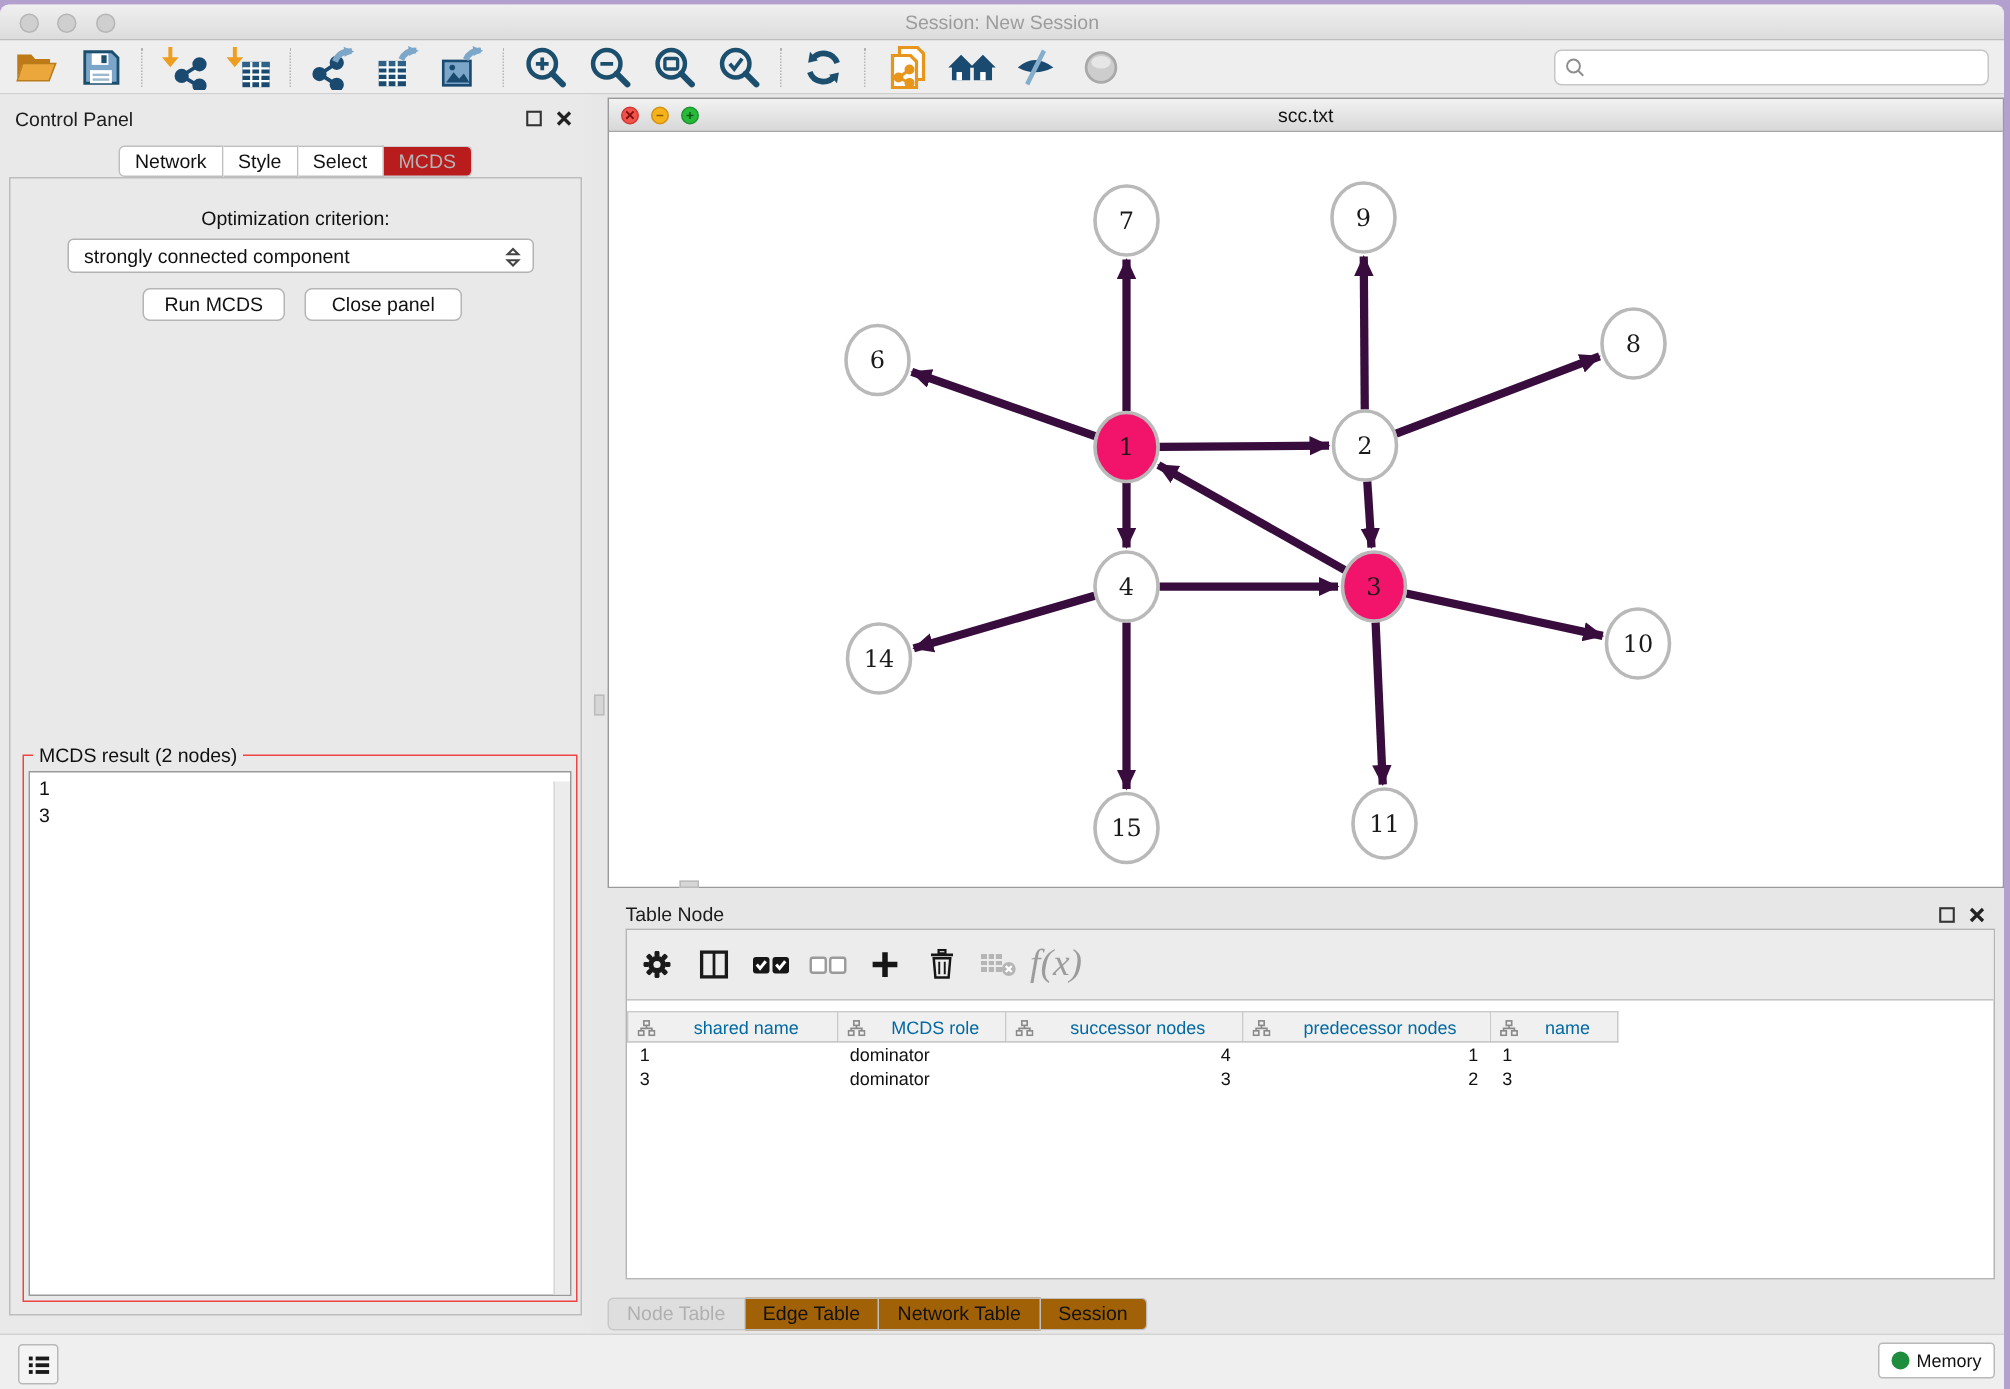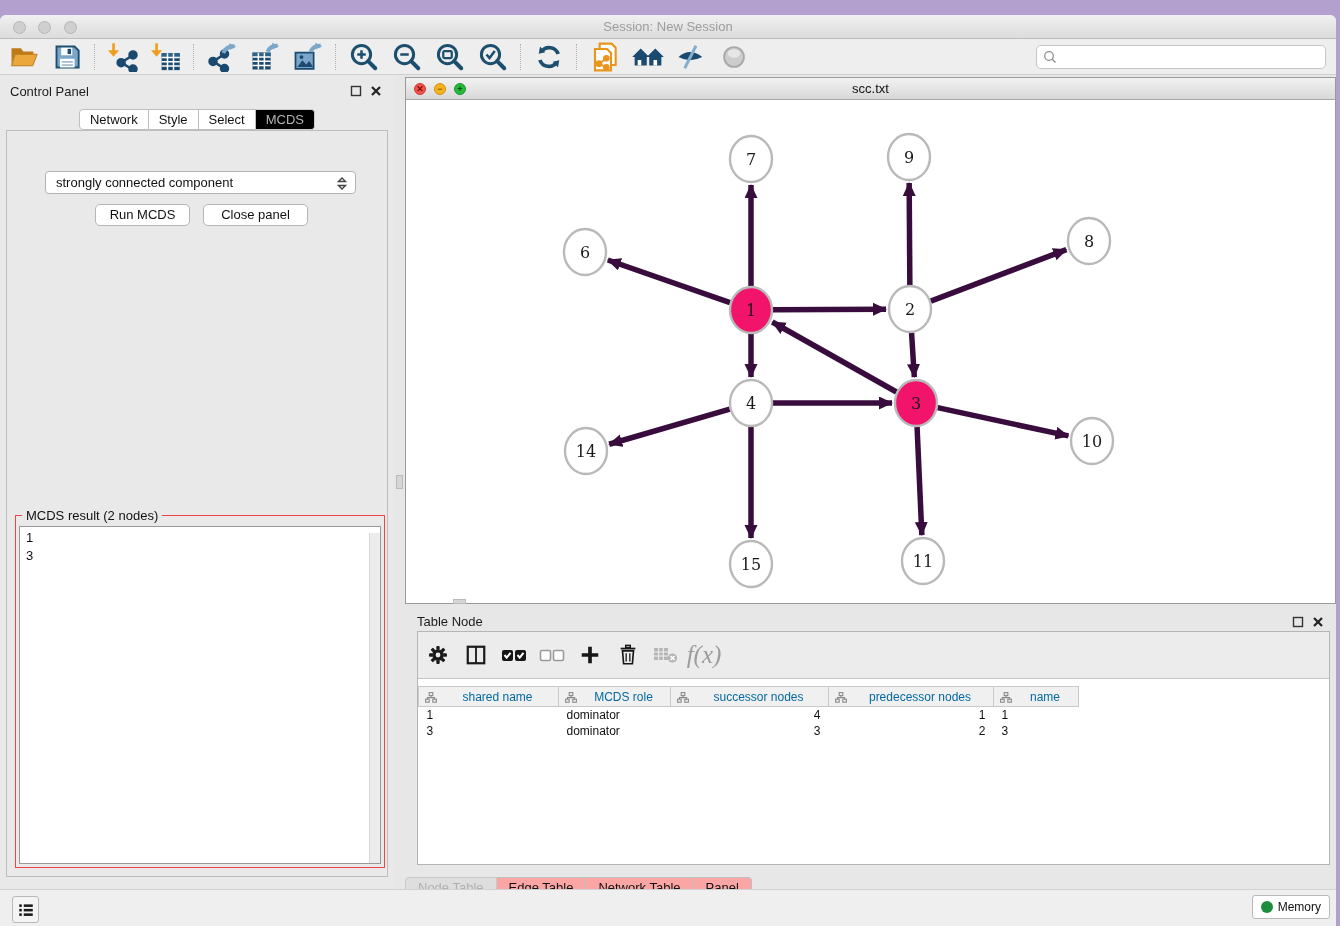--- a/index.html
+++ b/index.html
@@ -1,39 +1,39 @@
 <!DOCTYPE html>
 <html><head>
 <meta charset="utf-8">
 <style>
 * { margin:0; padding:0; box-sizing:border-box; }
 html,body { width:1340px; height:926px; overflow:hidden; }
 body { background:#b3a0cf; font-family:"Liberation Sans",sans-serif; position:relative; }
-.window { position:absolute; left:0; top:3px; right:4px; bottom:0; background:#ececec; border-radius:6px 6px 0 0; overflow:hidden;margin-top:12px; }
+.window { position:absolute; left:0; top:3px; right:4px; bottom:0; background:#ececec; border-radius:6px 6px 0 0; overflow:hidden; }
 
 .titlebar { position:absolute; left:0; right:0; top:0; height:24px; background:linear-gradient(#f0f0f0,#dcdcdc); border-bottom:1px solid #bdbdbd; }
 .titlebar .title { position:absolute; left:0; right:0; top:4px; text-align:center; font-size:13px; color:#9c9c9c; }
 .tl { position:absolute; top:6px; width:13px; height:13px; border-radius:50%; background:#cfcfcf; border:1px solid #b6b6b6; }
 
 .toolbar { position:absolute; left:0; right:0; top:24px; height:36px; background:#eeeeee; border-bottom:1px solid #cfcfcf; display:flex; align-items:center; padding-left:2px; }
 .tbi { width:43px; height:32px; display:flex; align-items:center; justify-content:center; }
 .tb-sep { width:1px; height:26px; border-left:1px dotted #b3b3b3; margin:0 6px; }
 .searchbox { position:absolute; right:10px; top:6px; width:290px; height:24px; background:#fff; border:1px solid #c6c6c6; border-radius:5px; display:flex; align-items:center; padding-left:6px; }
 .searchbox input { border:none; outline:none; font-size:12px; width:250px; background:transparent; }
 
 .content { position:absolute; left:0; right:0; top:60px; bottom:37px; background:#e7e7e7; }
 
 .cpanel { position:absolute; left:0; top:0; width:394px; height:100%; background:#e9e9e9; }
 .panel-head { position:absolute; left:10px; top:9px; font-size:13px; color:#1c1c1c; }
 .panel-ctl { position:absolute; top:10px; }
 .tabs { position:absolute; top:34px; left:0; right:0; display:flex; justify-content:center; z-index:2; }
 .tab { height:21px; line-height:19px; padding:0 10px; font-size:13px; background:#fff; border:1px solid #bfbfbf; border-left:none; color:#111; }
 .tab:first-child { border-left:1px solid #bfbfbf; border-radius:4px 0 0 4px; }
 .tab:last-child { border-radius:0 4px 4px 0; }
-.tab.disabled { background:#000000; color:#b4b4b4; border-color:#cccccc; }
+.tab.disabled { background:#b91c1c; color:#b4b4b4; border-color:#cccccc; }
 .cp-box { position:absolute; left:6px; right:6px; top:55px; bottom:12px; border:1px solid #bdbdbd; background:#e9e9e9; }
 .opt-label { position:absolute; top:19px; left:0; right:0; text-align:center; font-size:13px; color:#111; }
 .selectbox { position:absolute; top:40px; left:38px; width:311px; height:23px; background:#fff; border:1px solid #b3b3b3; border-radius:4px; font-size:13px; line-height:21px; padding-left:10px; color:#111; }
 .spin { position:absolute; right:7px; top:4px; }
 .btn { position:absolute; top:73px; height:22px; background:#fff; border:1px solid #b5b5b5; border-radius:5px; font-size:13px; text-align:center; line-height:20px; color:#111; }
 .fieldset { position:absolute; left:8px; width:370px; top:384px; bottom:8px; border:1px solid #ef4444; }
 .legend { position:absolute; top:-8px; left:6px; background:#e9e9e9; padding:0 4px; font-size:13px; color:#111; }
 .result-area { position:absolute; left:3px; right:3px; top:10px; bottom:3px; background:#fff; border:1px solid #999; font-size:13px; color:#111; padding:2px 0 0 6px; line-height:18px; }
 .result-scroll { position:absolute; right:0; top:6px; bottom:0; width:11px; background:#ececec; border-left:1px solid #d8d8d8; }
 
@@ -51,21 +51,21 @@
 .tp-box { position:absolute; left:12px; right:6px; top:24px; height:234px; border:1px solid #b5b5b5; background:#fff; }
 .tp-toolbar { position:absolute; left:0; right:0; top:0; height:47px; background:#ececec; border-bottom:1px solid #c4c4c4; display:flex; align-items:center; padding-left:6px; gap:10px; }
 .tp-toolbar .ic { width:28px; display:flex; justify-content:center; }
 .tbl { position:absolute; left:0; top:54px; }
 table { border-collapse:collapse; font-size:12px; }
 th { background:#f0f0f0; border:1px solid #c9c9c9; font-weight:normal; height:20px; font-size:12px; color:#0369a1; position:relative; padding:0 6px 0 24px; }
 td { height:16px; padding:0 8px; color:#111; white-space:nowrap; }
 .hier { position:absolute; left:6px; top:5px; }
 
 .bottom-tabs { position:absolute; left:0; right:0; top:270px; display:flex; justify-content:flex-start; }
-.btab { height:22px; line-height:20px; padding:0 12px; font-size:13px; background:#fca5a5; border:1px solid #bfbfbf; border-left:none; color:#111; }
+.btab { height:22px; line-height:20px; padding:0 12px; font-size:13px; background:#a16207; border:1px solid #bfbfbf; border-left:none; color:#111; }
 .btab:first-child { border-left:1px solid #bfbfbf; border-radius:4px 0 0 4px; }
 .btab:last-child { border-radius:0 4px 4px 0; }
 .btab.disabled { background:#dedede; color:#b0b0b0; border-color:#c9c9c9; }
 
 .statusbar { position:absolute; left:0; right:0; bottom:0; height:37px; background:#efefef; border-top:1px solid #d2d2d2; }
 .list-btn { position:absolute; left:12px; top:6px; width:27px; height:27px; background:#f4f4f4; border:1px solid #b9b9b9; border-radius:3px; display:flex; align-items:center; justify-content:center; }
 .mem-btn { position:absolute; right:6px; top:5px; height:24px; background:#fff; border:1px solid #b9b9b9; border-radius:3px; display:flex; align-items:center; padding:0 8px; gap:5px; font-size:12px; color:#111; }
 .mem-dot { width:12px; height:12px; border-radius:50%; background:#1e8e3e; }
 </style>
 </head>
@@ -254,20 +254,21 @@
       <svg class="panel-ctl" style="right:12px" width="12" height="12" viewBox="0 0 12 12">
           <path d="M2 2l8 8M10 2l-8 8" stroke="#222" stroke-width="2.2"></path>
         </svg>
       <div class="tabs">
         <div class="tab">Network</div>
         <div class="tab">Style</div>
         <div class="tab">Select</div>
         <div class="tab disabled">MCDS</div>
       </div>
       <div class="cp-box">
+        <div class="opt-label">Optimization criterion:</div>
         <div class="selectbox">
           <span>strongly connected component</span>
           <svg class="spin" width="12" height="15" viewBox="0 0 12 15">
               <path d="M2.5 5.5L6 2 9.5 5.5z" fill="none" stroke="#444" stroke-width="1.4"></path>
               <path d="M2.5 9.5L6 13 9.5 9.5z" fill="none" stroke="#444" stroke-width="1.4"></path>
             </svg>
         </div>
         <div class="btn" style="left:88px; width:95px;">Run MCDS</div>
         <div class="btn" style="left:196px; width:105px;">Close panel</div>
         <div class="fieldset">
@@ -480,21 +481,21 @@
                   <td style="text-align:left">3</td>
                 </tr>
               </tbody>
           </table>
         </div>
       </div>
       <div class="bottom-tabs">
         <div class="btab disabled">Node Table</div>
         <div class="btab">Edge Table</div>
         <div class="btab">Network Table</div>
-        <div class="btab">Panel</div>
+        <div class="btab">Session</div>
       </div>
     </div>
   </div>
 
   <div class="statusbar">
     <div class="list-btn">
       <svg width="18" height="18" viewBox="0 0 24 24">
           <g fill="#1a1a1a">
             <rect x="3" y="4.5" width="3.4" height="3.4"></rect>
             <rect x="9" y="4.5" width="12" height="3.4"></rect>

